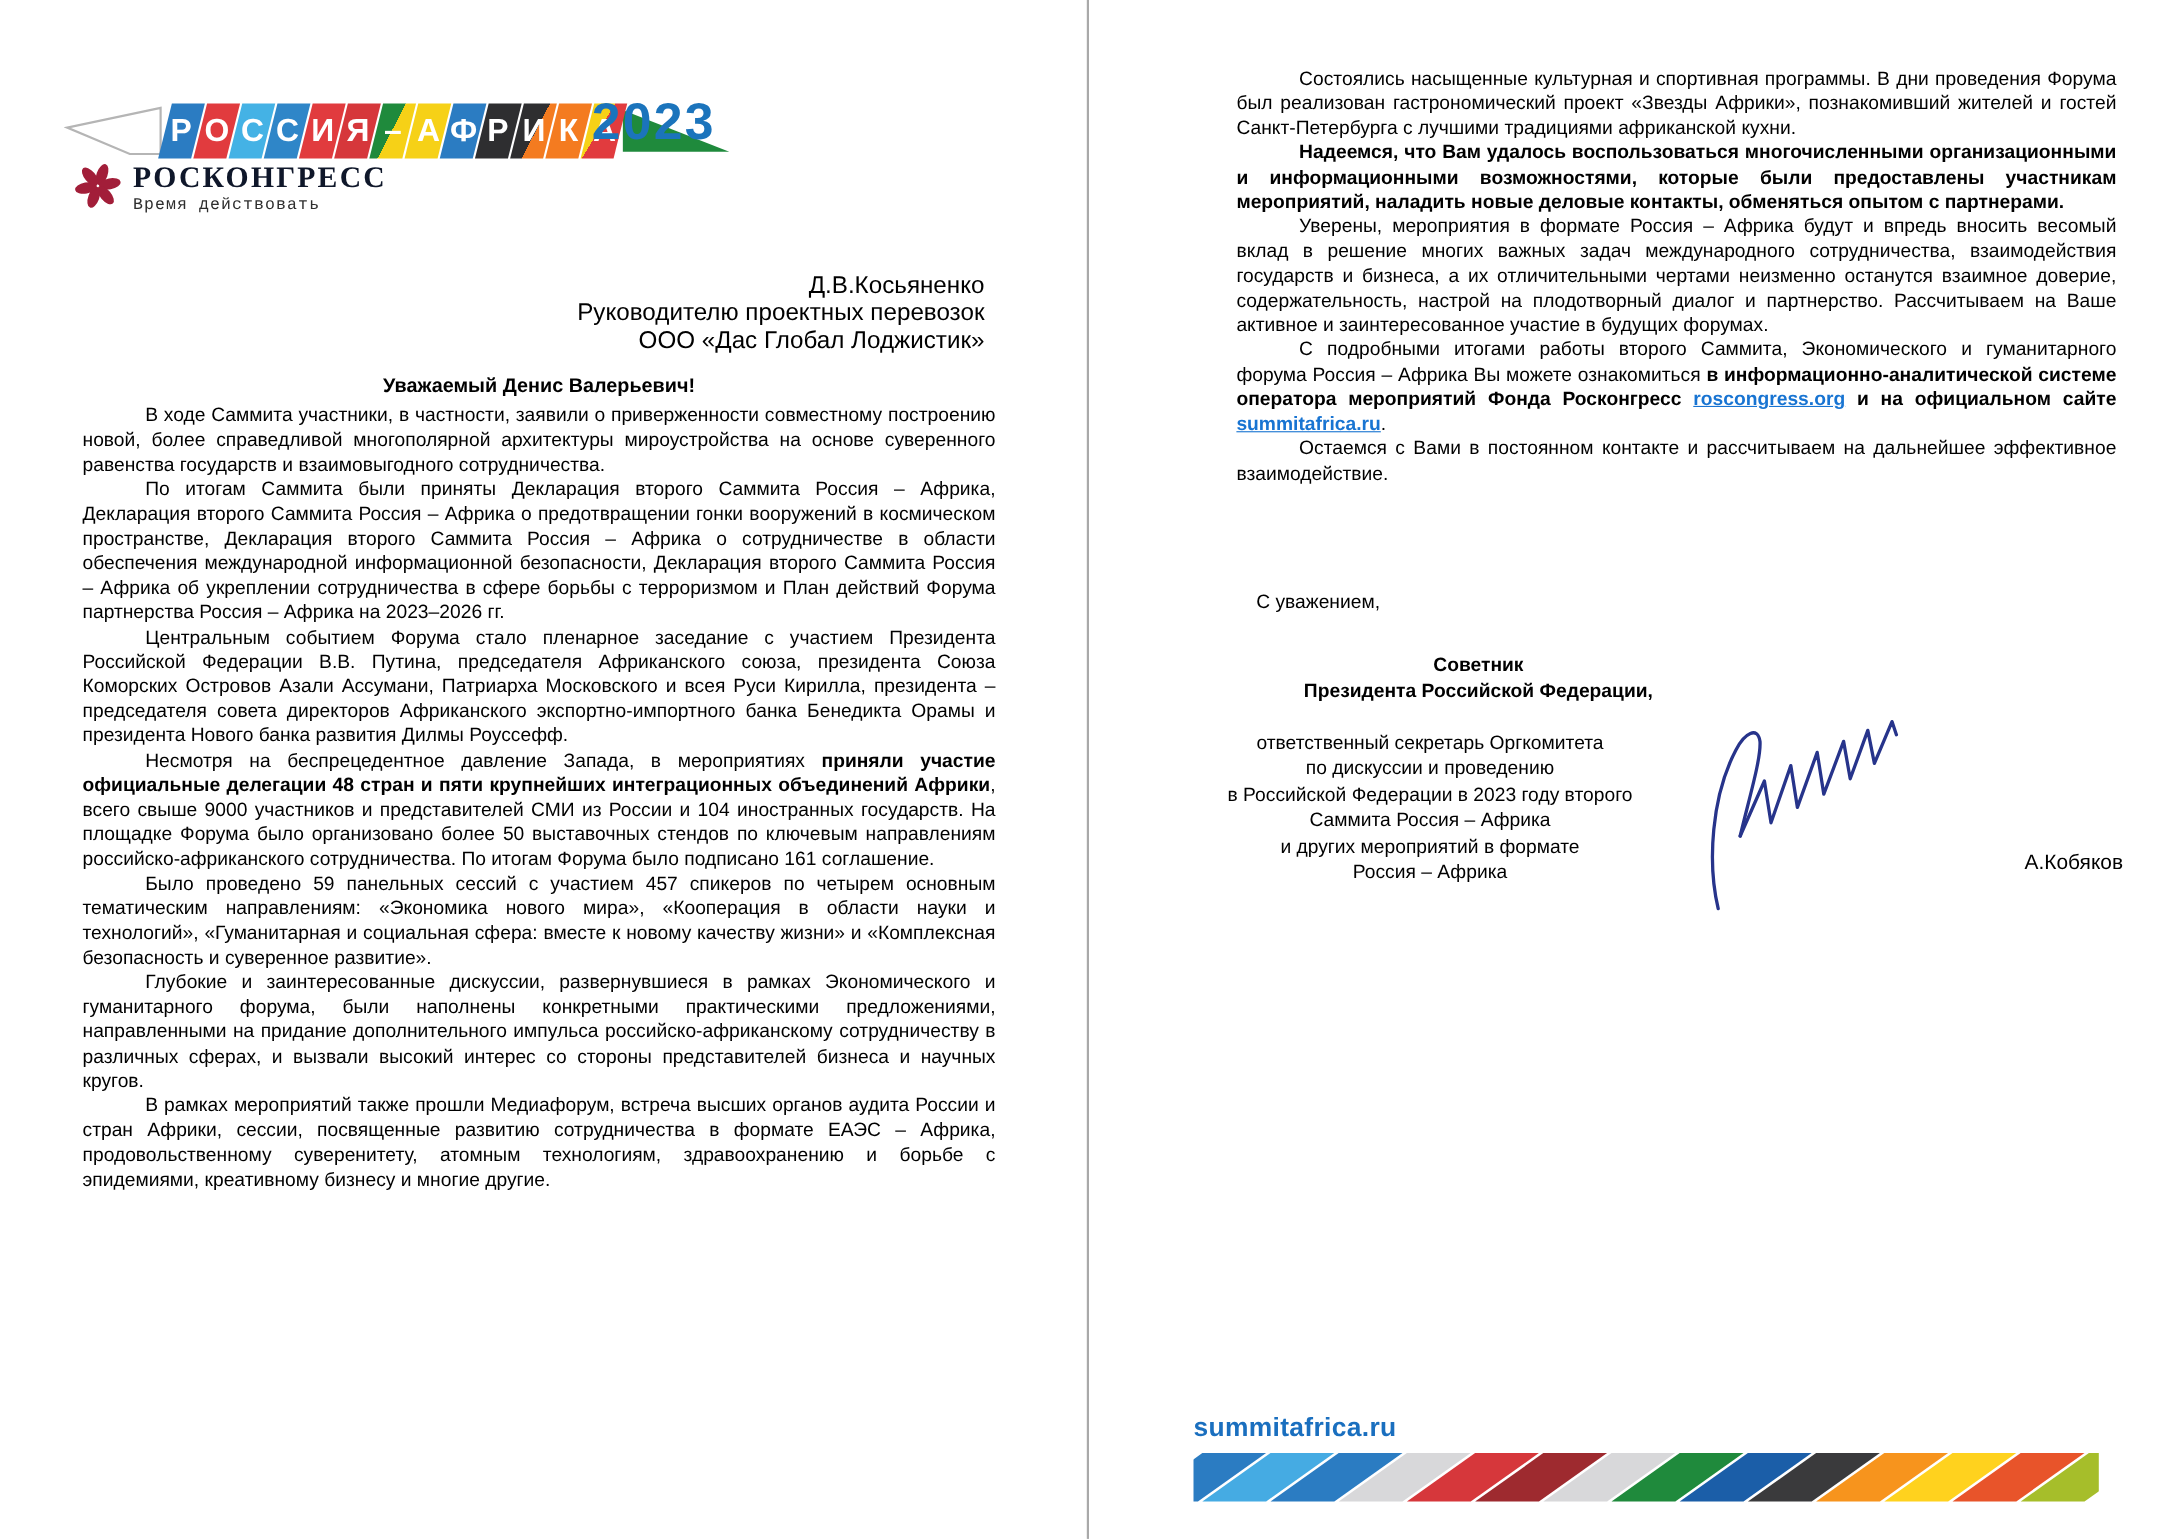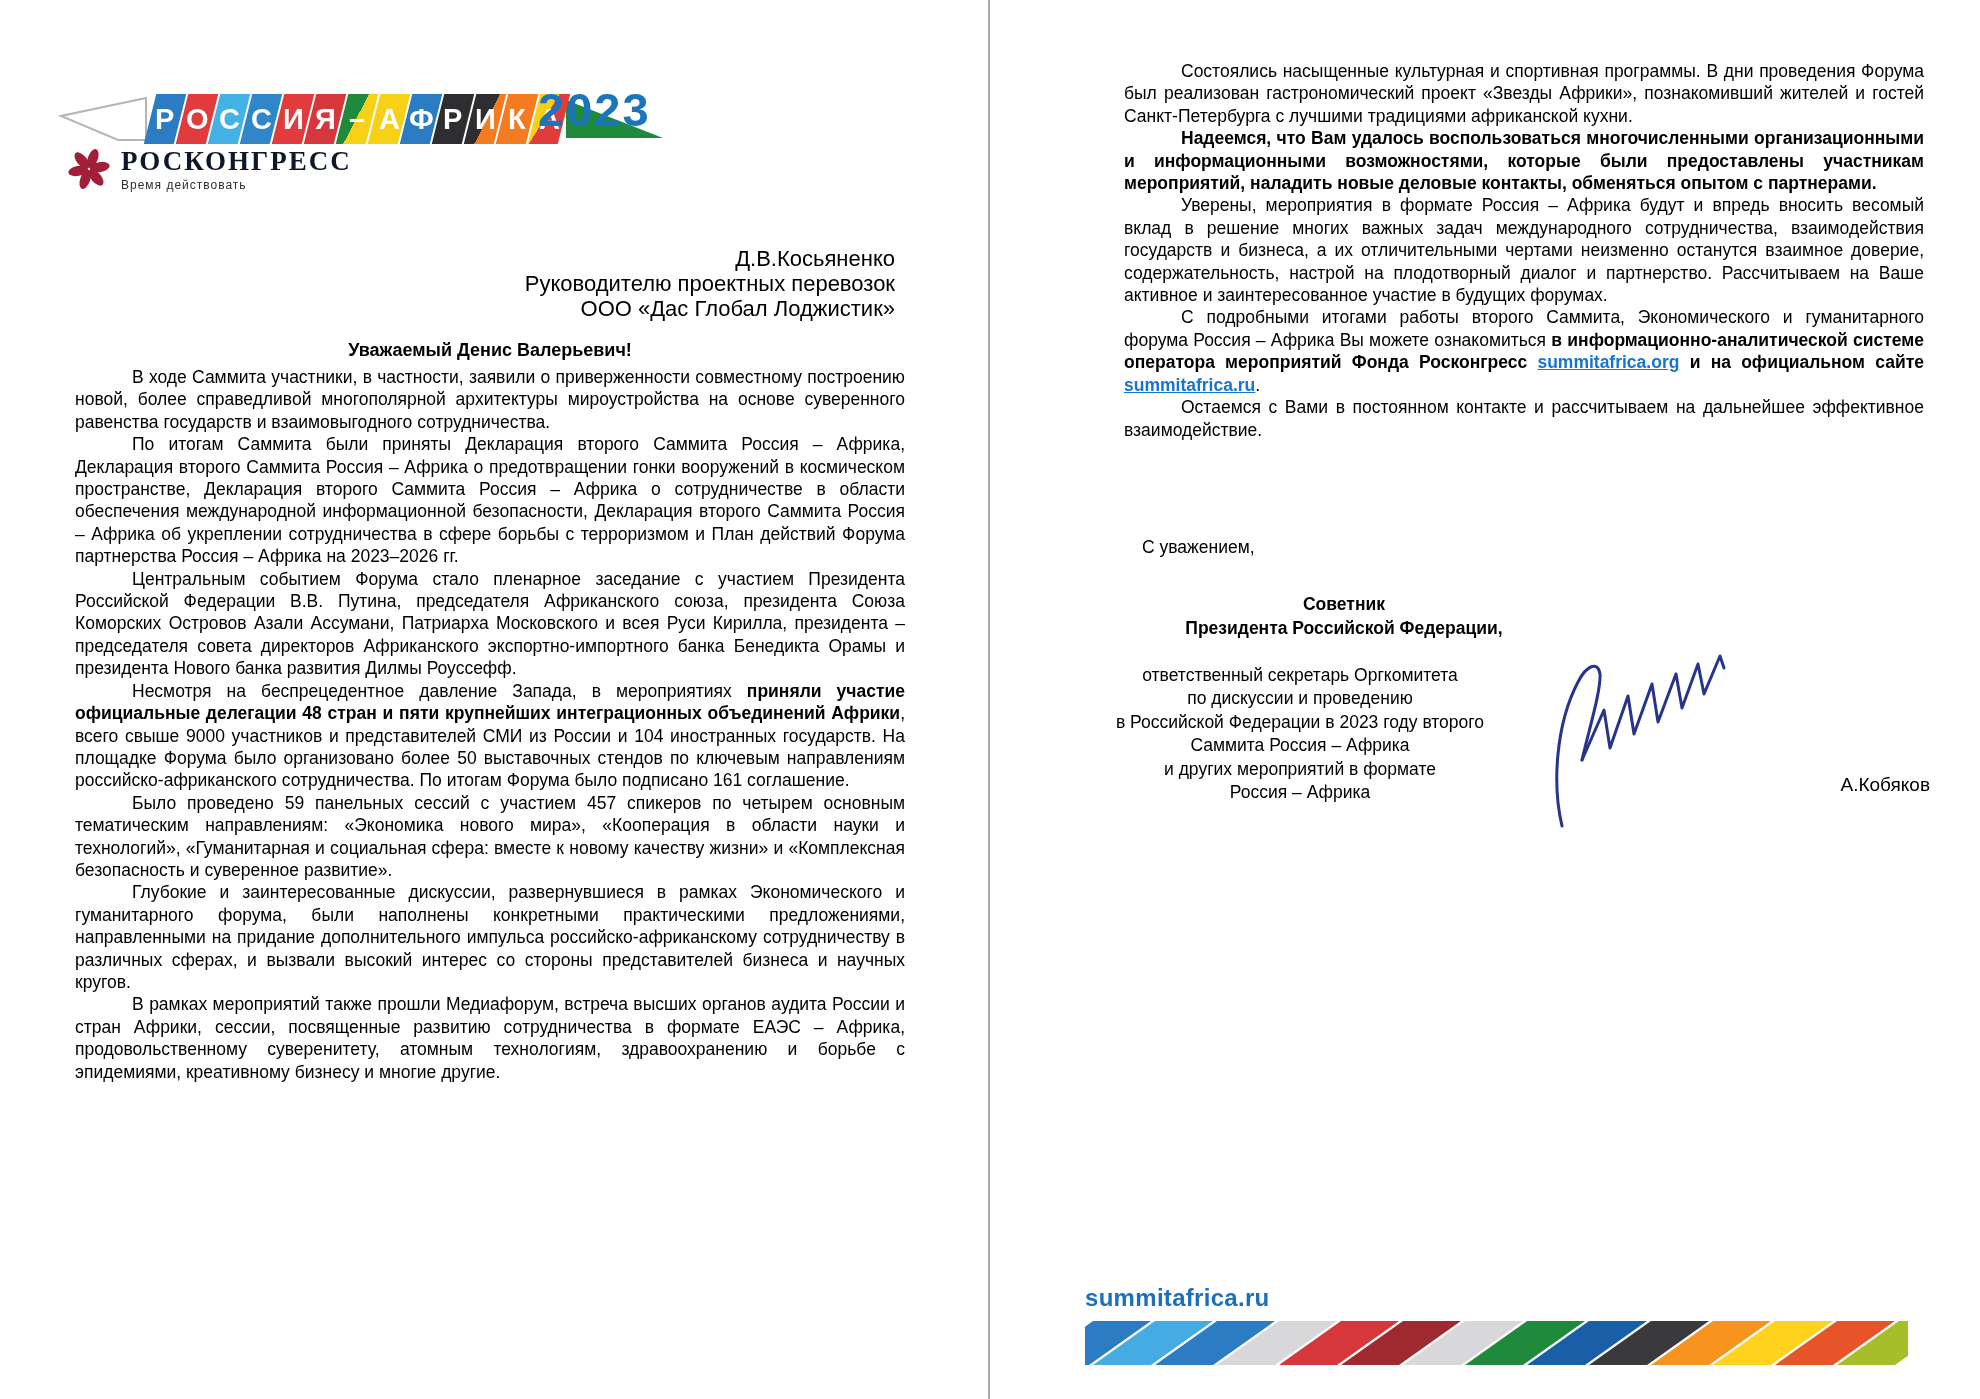--- a/index.html
+++ b/index.html
@@ -9,21 +9,21 @@
 
   
   .ra-logo{position:absolute;left:58px;top:92px;height:54px;display:flex;align-items:center;}
   .tile{display:inline-block;width:30px;height:50px;margin-right:2px;transform:skewX(-14deg);
         text-align:center;line-height:50px;}
   .tile .ch{display:inline-block;transform:skewX(14deg);color:#fff;font-weight:bold;font-size:29px;}
   .year{position:absolute;left:538px;top:82px;font-size:47px;font-weight:bold;color:#1B74BC;letter-spacing:2px;}
   .rkg{position:absolute;left:66px;top:146px;display:flex;align-items:flex-start;}
   .rkg-text{margin-left:9px;}
   .rkg-name{font-family:"Liberation Serif",serif;font-weight:bold;font-size:27px;color:#0f172a;letter-spacing:2px;}
-  .rkg-tag{margin-top:1px;font-family:Liberation Sans, sans-serif;font-size:12px;color:#2e2e2e;letter-spacing:1px;}
+  .rkg-tag{margin-top:1px;font-family:Liberation Mono, monospace;font-size:15px;color:#2e2e2e;letter-spacing:1px;}
 
   
   .recipient{position:absolute;left:520px;top:246px;width:375px;text-align:right;
              font-size:22px;line-height:25.2px;}
   .salutation{position:absolute;left:75px;top:340px;width:830px;text-align:center;
               font-weight:bold;font-size:18px;}
   .body-col{position:absolute;text-align:justify;font-size:17.5px;line-height:22.4px;}
   #left-body{left:75px;top:366px;width:830px;}
   #right-body{left:1124px;top:60px;width:800px;}
   .body-col p{margin:0;text-indent:57px;}
@@ -93,21 +93,21 @@
       <p><span>Несмотря на беспрецедентное давление Запада, в мероприятиях </span><span class="b">приняли участие официальные делегации 48 стран и пяти крупнейших интеграционных объединений Африки</span><span>, всего свыше 9000 участников и представителей СМИ из России и 104 иностранных государств. На площадке Форума было организовано более 50 выставочных стендов по ключевым направлениям российско-африканского сотрудничества. По итогам Форума было подписано 161 соглашение.</span></p>
       <p><span>Было проведено 59 панельных сессий с участием 457 спикеров по четырем основным тематическим направлениям: «Экономика нового мира», «Кооперация в области науки и технологий», «Гуманитарная и социальная сфера: вместе к новому качеству жизни» и «Комплексная безопасность и суверенное развитие».</span></p>
       <p><span>Глубокие и заинтересованные дискуссии, развернувшиеся в рамках Экономического и гуманитарного форума, были наполнены конкретными практическими предложениями, направленными на придание дополнительного импульса российско-африканскому сотрудничеству в различных сферах, и вызвали высокий интерес со стороны представителей бизнеса и научных кругов.</span></p>
       <p><span>В рамках мероприятий также прошли Медиафорум, встреча высших органов аудита России и стран Африки, сессии, посвященные развитию сотрудничества в формате ЕАЭС – Африка, продовольственному суверенитету, атомным технологиям, здравоохранению и борьбе с эпидемиями, креативному бизнесу и многие другие.</span></p>
     </div>
 
   <div class="body-col" id="right-body">
       <p><span>Состоялись насыщенные культурная и спортивная программы. В дни проведения Форума был реализован гастрономический проект «Звезды Африки», познакомивший жителей и гостей Санкт-Петербурга с лучшими традициями африканской кухни.</span></p>
       <p><span class="b">Надеемся, что Вам удалось воспользоваться многочисленными организационными и информационными возможностями, которые были предоставлены участникам мероприятий, наладить новые деловые контакты, обменяться опытом с партнерами.</span></p>
       <p><span>Уверены, мероприятия в формате Россия – Африка будут и впредь вносить весомый вклад в решение многих важных задач международного сотрудничества, взаимодействия государств и бизнеса, а их отличительными чертами неизменно останутся взаимное доверие, содержательность, настрой на плодотворный диалог и партнерство. Рассчитываем на Ваше активное и заинтересованное участие в будущих форумах.</span></p>
-      <p><span>С подробными итогами работы второго Саммита, Экономического и гуманитарного форума Россия – Африка Вы можете ознакомиться </span><span class="b">в информационно-аналитической системе оператора мероприятий Фонда Росконгресс </span><a class="lnk b">summitafrica.org</a><span class="b"> и на официальном сайте </span><a class="lnk b">summitafrica.ru</a><span>.</span></p>
+      <p><span>С подробными итогами работы второго Саммита, Экономического и гуманитарного форума Россия – Африка Вы можете ознакомиться </span><span class="b">в информационно-аналитической системе оператора мероприятий Фонда Росконгресс </span><a class="lnk b">roscongress.org</a><span class="b"> и на официальном сайте </span><a class="lnk b">summitafrica.ru</a><span>.</span></p>
       <p><span>Остаемся с Вами в постоянном контакте и рассчитываем на дальнейшее эффективное взаимодействие.</span></p>
     </div>
   <div class="closing">С уважением,</div>
   <div class="sig-top">
       <div>Советник</div>
       <div>Президента Российской Федерации,</div>
     </div>
   <div class="sig-bottom">
       <div>ответственный секретарь Оргкомитета</div>
       <div>по дискуссии и проведению</div>

